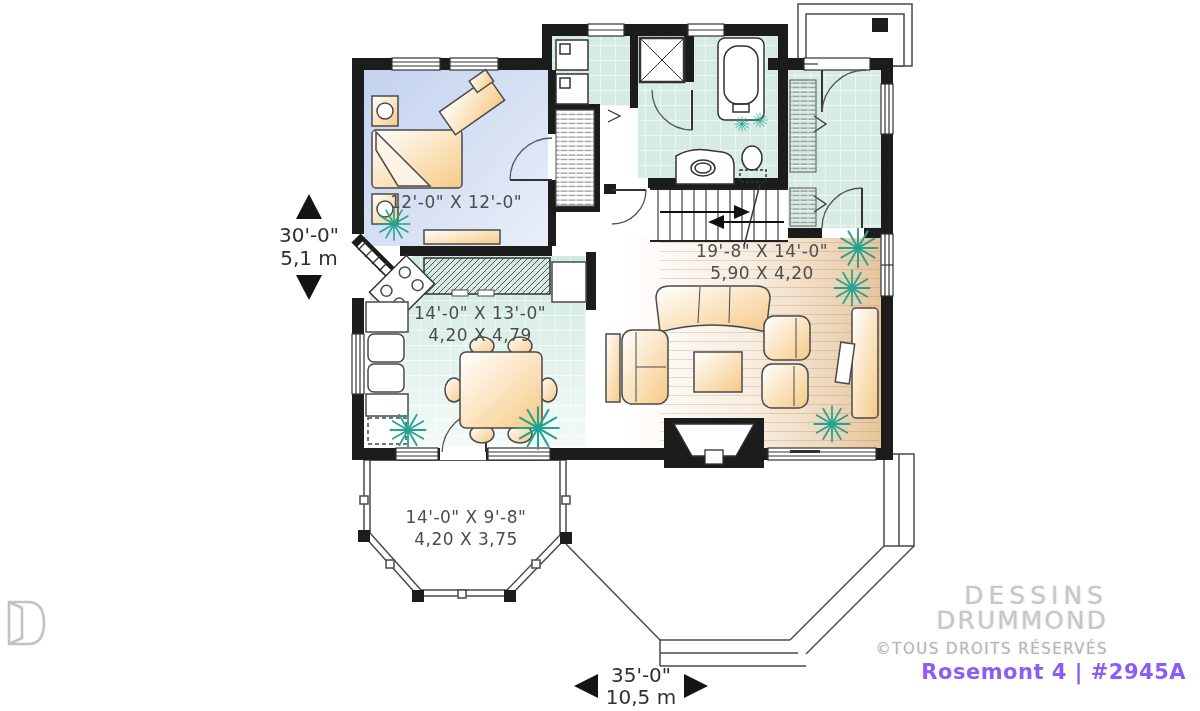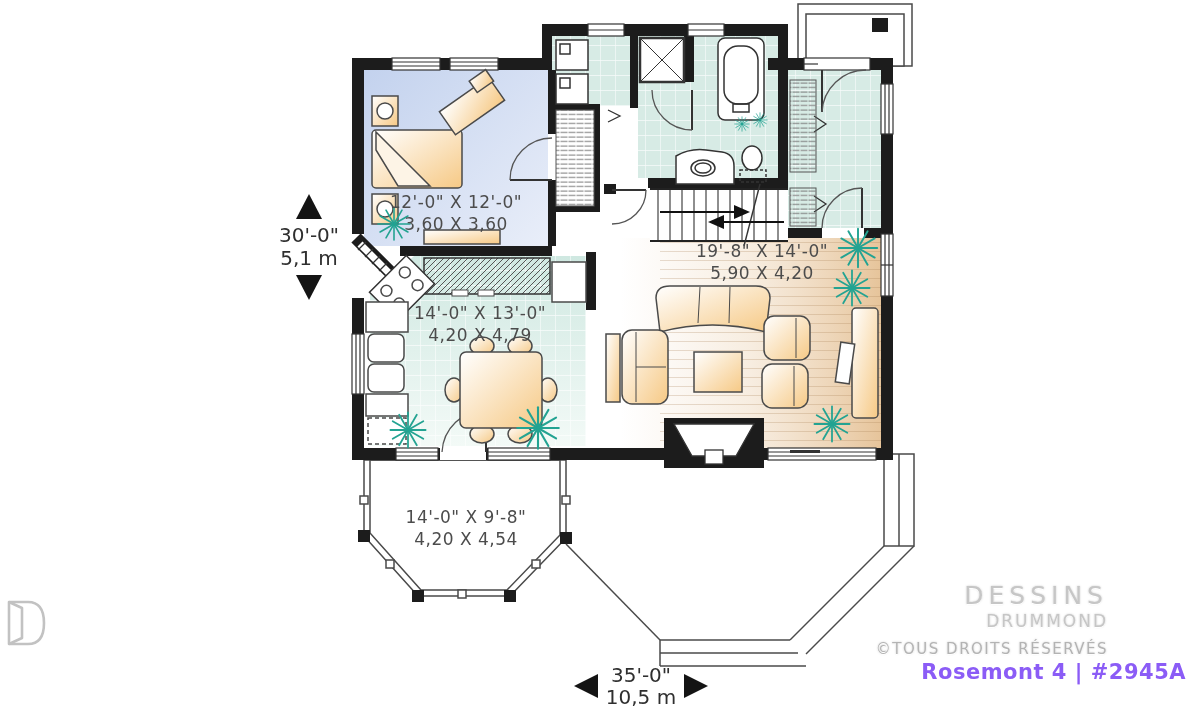--- a/index.html
+++ b/index.html
@@ -17,21 +17,21 @@
   .tri-down{width:0;height:0;border-left:13px solid transparent;border-right:13px solid transparent;
           border-top:25px solid #141414;}
   .tri-left{width:0;height:0;border-top:12px solid transparent;border-bottom:12px solid transparent;
           border-right:24px solid #141414;}
   .tri-right{width:0;height:0;border-top:12px solid transparent;border-bottom:12px solid transparent;
           border-left:24px solid #141414;}
   .dimh .txt, .dimv .txt{text-align:center;}
   .brand{position:absolute;right:92px;top:583px;text-align:right;color:#c6c6c6;
          text-shadow:0 1px 0 #ffffff,0 0 2px rgba(120,120,120,.45);}
   .brand .l1{font-size:25px;letter-spacing:5px;line-height:25px;}
-  .brand .l2{font-size:17px;letter-spacing:2px;line-height:26px;text-align:right;}
+  .brand .l2{font-size:25px;letter-spacing:2px;line-height:26px;text-align:right;}
   .brand .rights{font-size:15px;letter-spacing:1.5px;color:#b3b3b3;margin-top:6px;}
   .brand-icon{position:absolute;right:40px;top:596px;width:48px;height:54px;}
   .planname{position:absolute;right:14px;top:660px;font-size:21px;font-weight:bold;
             color:#8b5cf6;letter-spacing:.5px;}
 </style>
 </head>
 <body>
 
 <div class="canvas">
 
@@ -383,33 +383,32 @@
     <use href="#plant" transform="translate(858,248) scale(1.2)"></use>
     <use href="#plant" transform="translate(852,288) scale(1.1)"></use>
     <use href="#plant" transform="translate(832,424) scale(1.1)"></use>
     <use href="#plant" transform="translate(742,124) scale(0.45)"></use>
     <use href="#plant" transform="translate(760,120) scale(0.45)"></use>
   </g>
 </svg>
 
   <div class="rlabel" style="left:361px;top:191px;">
     <div>12'-0" X 12'-0"</div>
-    <div>3,60 X 3,60</div>
   </div>
   <div class="rlabel" style="left:385px;top:302px;">
     <div>14'-0" X 13'-0"</div>
     <div>4,20 X 4,79</div>
   </div>
   <div class="rlabel" style="left:667px;top:240px;">
     <div>19'-8" X 14'-0"</div>
     <div>5,90 X 4,20</div>
   </div>
   <div class="rlabel" style="left:371px;top:506px;">
     <div>14'-0" X 9'-8"</div>
-    <div>4,20 X 4,54</div>
+    <div>4,20 X 3,75</div>
   </div>
 
   <div class="dimv">
     <div class="tri-up"></div>
     <div class="txt">
       <div>30'-0"</div>
       <div>5,1 m</div>
     </div>
     <div class="tri-down"></div>
   </div>

